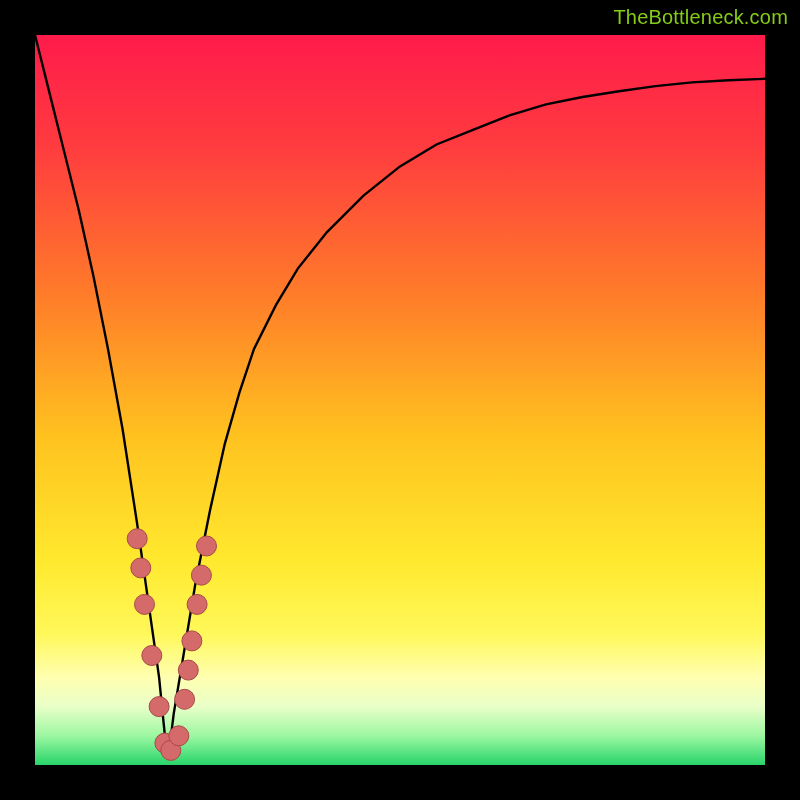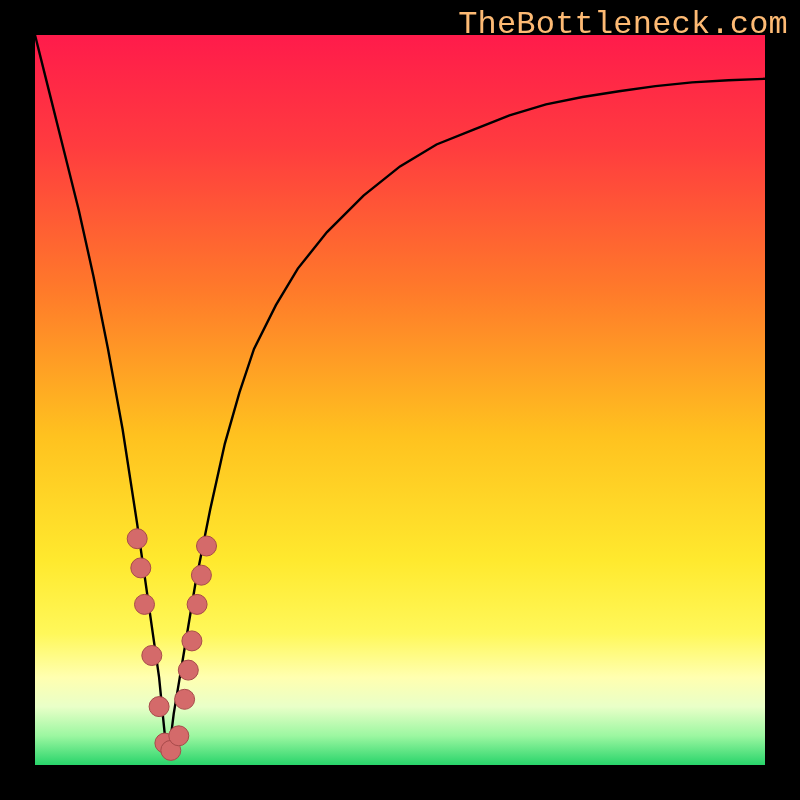--- a/index.html
+++ b/index.html
@@ -24,26 +24,25 @@
     left: 35px;
     top: 35px;
     width: 730px;
     height: 730px;
     
   }
   .watermark {
     position: absolute;
     top: 6px;
     right: 12px;
-    color: #fdba74;
-    font-size: 32px;
+    color: #84cc16;
+    font-size: 20px;
     font-weight: 500;
     letter-spacing: 0.2px;
     user-select: none;
-    font-family: Liberation Mono, monospace;
   }
   svg.curve {
     position: absolute;
     left: 0;
     top: 0;
     width: 730px;
     height: 730px;
     overflow: visible;
   }
 </style>

